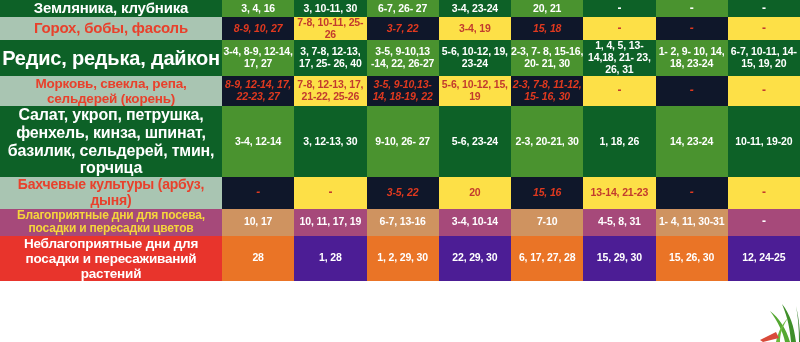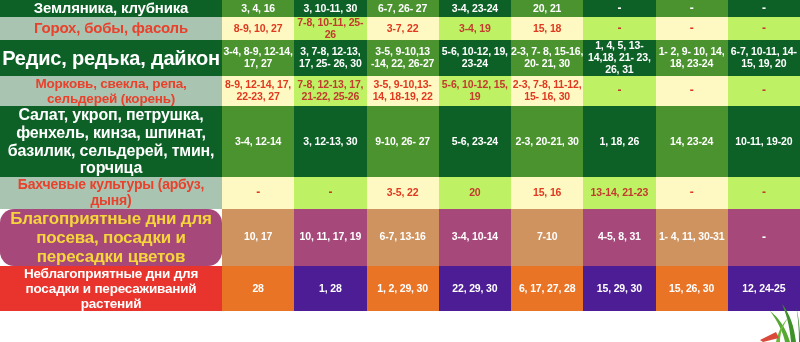--- a/index.html
+++ b/index.html
@@ -46,28 +46,28 @@
   .lbl-pale      { background: #a9c5b2; color: #e8412c; }
   .lbl-fav       { background: #a6497a; color: #f5d53b; }
   .lbl-unfav     { background: #e8342c; color: #ffffff; }
 
   .r1 .label-cell { font-size: 15px; }
   .r2 .label-cell { font-size: 15px; }
   .r3 .label-cell { font-size: 20px; }
   .r4 .label-cell { font-size: 13.5px; }
   .r5 .label-cell { font-size: 16px; }
   .r6 .label-cell { font-size: 14px; margin-top: 44px; }
-  .r7 .label-cell { font-size: 17px; border-radius: 14px; }
+  .r7 .label-cell { font-size: 12px; }
   .r8 .label-cell { font-size: 13.5px; }
 
   
   .c-green-a { background: #4a932f; color: #ffffff; }
   .c-green-b { background: #0d6127; color: #ffffff; }
-  .c-yellow  { background: #fef9c3; color: #e0391f; }
-  .c-sage    { background: #bef264; color: #c23b2e; }
+  .c-yellow  { background: #0f172a; color: #e0391f; font-style: italic; }
+  .c-sage    { background: #fde047; color: #c23b2e; }
   .c-tan     { background: #cf9360; color: #ffffff; }
   .c-plum    { background: #a6497a; color: #ffffff; }
   .c-orange  { background: #ea7426; color: #ffffff; }
   .c-red     { background: #4c1d95; color: #ffffff; }
 
   .dash { font-size: 12px; }
 
   
   .grass-deco {
     position: absolute;
@@ -103,21 +103,21 @@
           <td class="data-cell c-yellow">3-7, 22</td>
           <td class="data-cell c-sage">3-4, 19</td>
           <td class="data-cell c-yellow">15, 18</td>
           <td class="data-cell c-sage dash">-</td>
           <td class="data-cell c-yellow dash">-</td>
           <td class="data-cell c-sage dash">-</td>
         </tr>
         <tr class="r3">
           <td class="label-cell lbl-dk-green">Редис, редька, дайкон</td>
           <td class="data-cell c-green-a">3-4, 8-9, 12-14, 17, 27</td>
-          <td class="data-cell c-green-b">3, 7-8, 12-13, 17, 25- 26, 30</td>
+          <td class="data-cell c-green-b">3, 7-8, 12-13, 17, 25- 26, 40</td>
           <td class="data-cell c-green-a">3-5, 9-10,13 -14, 22, 26-27</td>
           <td class="data-cell c-green-b">5-6, 10-12, 19, 23-24</td>
           <td class="data-cell c-green-a">2-3, 7- 8, 15-16, 20- 21, 30</td>
           <td class="data-cell c-green-b">1, 4, 5, 13-14,18, 21- 23, 26, 31</td>
           <td class="data-cell c-green-a">1- 2, 9- 10, 14, 18, 23-24</td>
           <td class="data-cell c-green-b">6-7, 10-11, 14- 15, 19, 20</td>
         </tr>
         <tr class="r4">
           <td class="label-cell lbl-pale">Морковь, свекла, репа, сельдерей (корень)</td>
           <td class="data-cell c-yellow">8-9, 12-14, 17, 22-23, 27</td>

